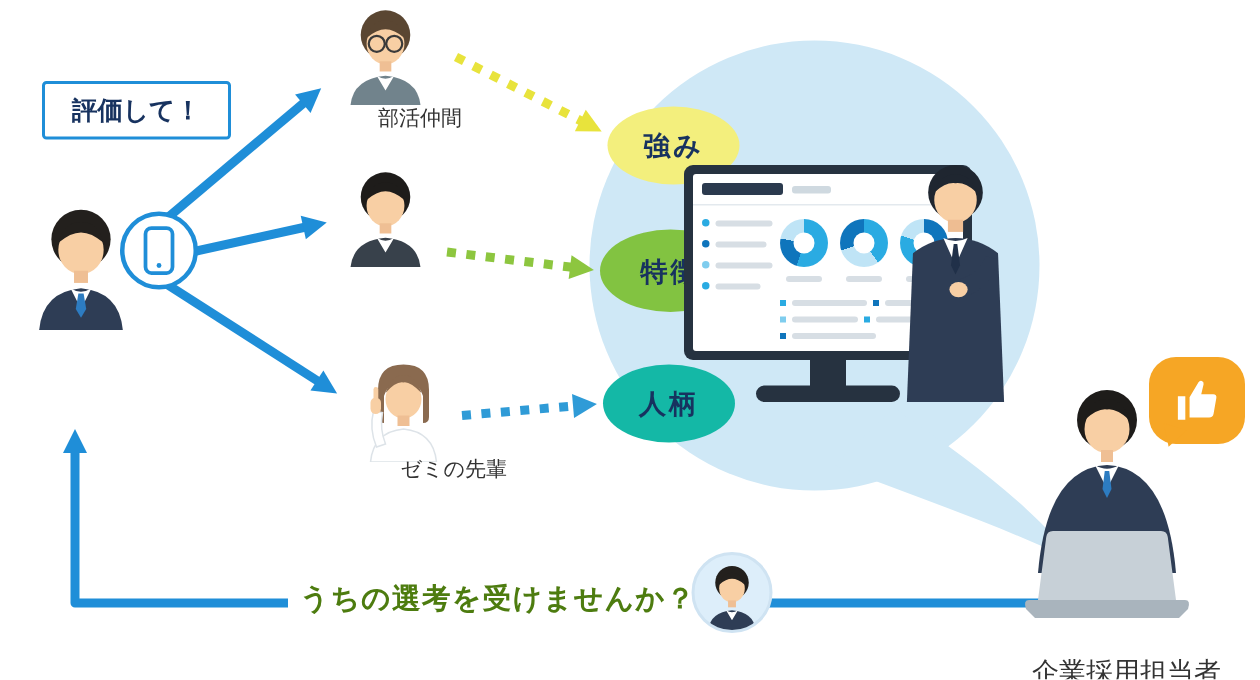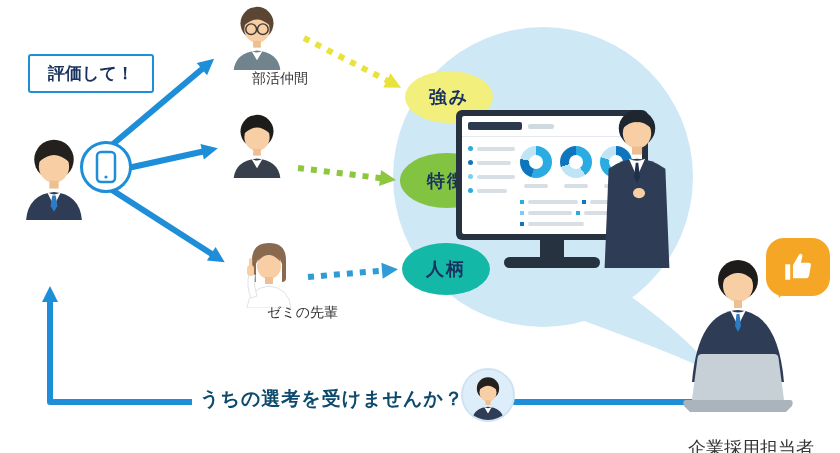--- a/index.html
+++ b/index.html
@@ -46,21 +46,21 @@
   .d3{background:conic-gradient(#0f75bc 0 30%,#2aabe2 30% 80%,#bfe4f6 80% 100%)}
   .donut-label{position:absolute;width:24px;height:4px;background:#d7dee4;border-radius:2px}
 
   
   .thumb-bubble{position:absolute;left:766px;top:238px;width:64px;height:58px;background:#f6a625;
                 border-radius:18px;z-index:5;display:flex;align-items:center;justify-content:center}
   .thumb-bubble::after{content:"";position:absolute;left:6px;bottom:-10px;width:0;height:0;
                 border:8px solid transparent;border-top:14px solid #f6a625;transform:rotate(18deg)}
 
   
-  .message{position:absolute;left:192px;top:384px;font-size:19px;font-weight:600;color:#0c4a6e;
+  .message{position:absolute;left:192px;top:384px;font-size:19px;font-weight:600;color:#4d7c0f;
            background:#fff;padding:2px 8px;z-index:4;letter-spacing:1px}
   .msg-avatar{position:absolute;left:461px;top:368px;width:54px;height:54px;border-radius:50%;
               background:#ddeefa;border:2px solid #cfe3f2;z-index:4;overflow:hidden;
               display:flex;align-items:flex-end;justify-content:center}
 
   .avatar{position:absolute;z-index:3}
 </style>
 </head>
 <body>
 

